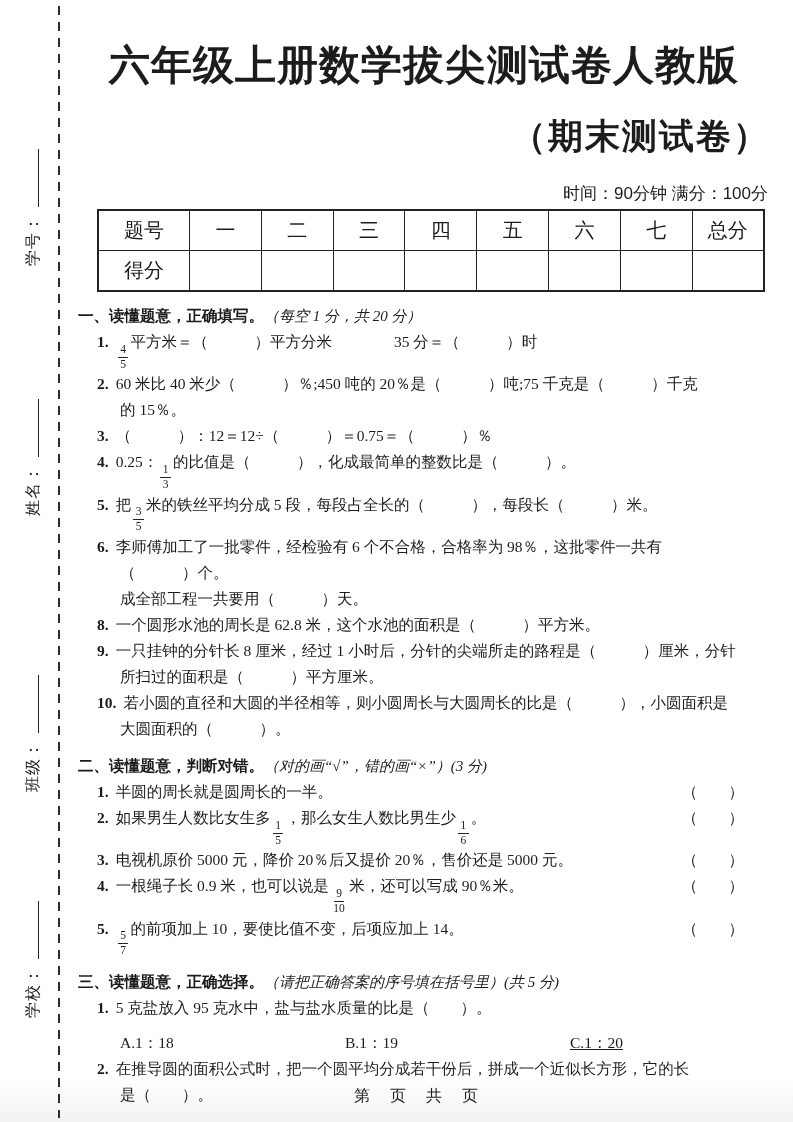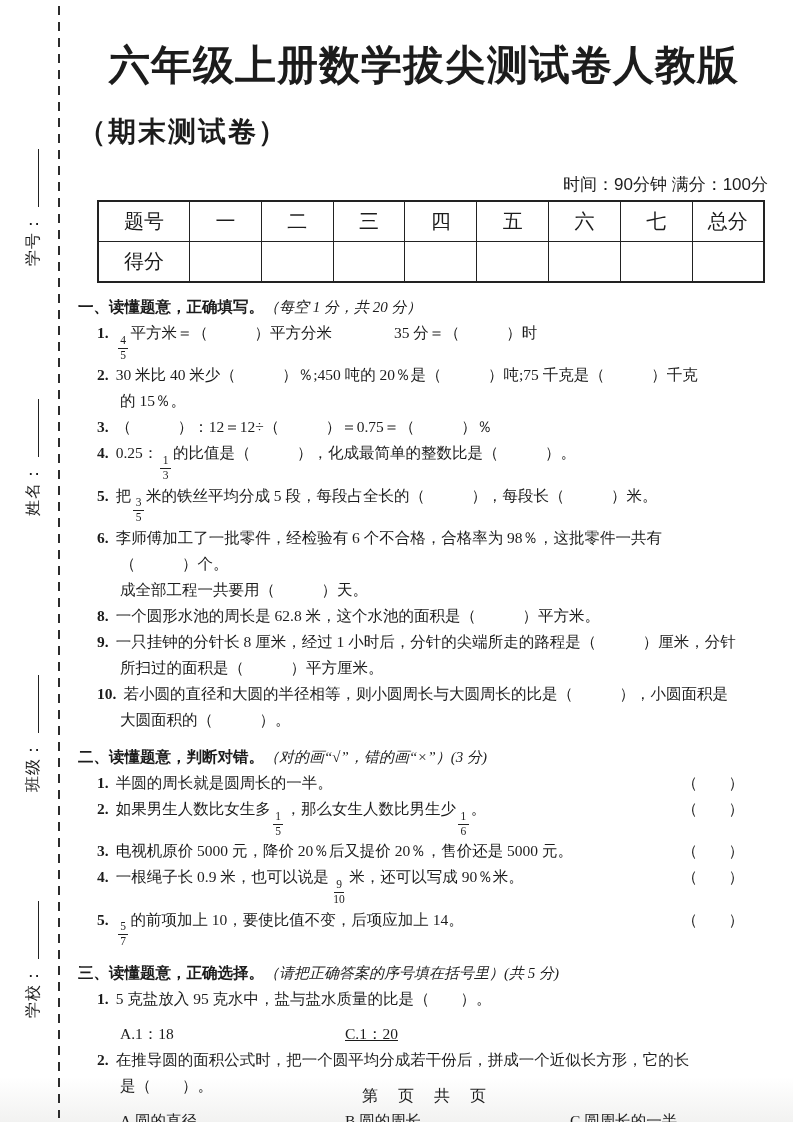--- a/index.html
+++ b/index.html
@@ -23,21 +23,21 @@
   .v-label { line-height:1.1; letter-spacing:1px; }
   .v-blank { flex:0 0 58px; height:0; border-bottom:1.6px solid #222; margin-bottom:3px; }
 
   
   #main { position:absolute; left:78px; top:0; width:692px; }
   .exam-title {
     margin-top:38px; text-align:center; font-size:41px; font-weight:bold;
     letter-spacing:1px; font-family:"Liberation Sans","DejaVu Sans",sans-serif;
   }
   .exam-subtitle {
-    margin-top:20px; text-align:left; font-size:28px; font-weight:bold;
+    margin-top:20px; text-align:right; font-size:35px; font-weight:bold;
     letter-spacing:2px; font-family:"Liberation Sans","DejaVu Sans",sans-serif;
   }
   .exam-meta {
     margin-top:22px; margin-right:2px; text-align:right; font-size:17px;
     font-family:"Liberation Sans","DejaVu Sans",sans-serif;
   }
 
   table.score-table {
     border-collapse:collapse; table-layout:fixed;
     margin:4px 0 0 19px; width:668px; border:2.2px solid #222;
@@ -66,21 +66,21 @@
   .opt:last-child { flex:0 0 auto;text-decoration:underline; }
 
   .frac {
     display:inline-flex; flex-direction:column; align-items:center;
     font-size:11.5px; line-height:1.2; vertical-align:-0.5em; margin:0 2px;
   }
   .frac .fnum { border-bottom:1px solid #222; padding:0 2.5px; }
   .frac .fden { padding:0 2.5px; }
 
   .page-footer {
-    position:absolute; top:1086px; left:82px; width:692px;
+    position:absolute; top:1086px; left:74px; width:692px;
     text-align:center; font-size:16px; letter-spacing:8px;
   }
 </style>
 </head>
 <body>
 
 <div id="page">
 
   <div class="cut-line"></div>
 
@@ -138,21 +138,21 @@
       <span class="sec-title">一、读懂题意，正确填写。</span><span class="sec-note">（每空 1 分，共 20 分）</span>
     </div>
 
     <div class="question">
       <div class="q-line first"><span class="q-num">1.</span><span class="q-text"><span class="frac">
               <span class="fnum">4</span>
               <span class="fden">5</span>
             </span>平方米＝（　　　）平方分米　　　　35 分＝（　　　）时</span></div>
     </div>
     <div class="question">
-      <div class="q-line first"><span class="q-num">2.</span><span class="q-text">30 米比 40 米少（　　　）％;450 吨的 20％是（　　　）吨;75 千克是（　　　）千克</span></div>
+      <div class="q-line first"><span class="q-num">2.</span><span class="q-text">60 米比 40 米少（　　　）％;450 吨的 20％是（　　　）吨;75 千克是（　　　）千克</span></div>
       <div class="q-line cont"><span class="q-text">的 15％。</span></div>
     </div>
     <div class="question">
       <div class="q-line first"><span class="q-num">3.</span><span class="q-text">（　　　）：12＝12÷（　　　）＝0.75＝（　　　）％</span></div>
     </div>
     <div class="question">
       <div class="q-line first"><span class="q-num">4.</span><span class="q-text">0.25：<span class="frac">
               <span class="fnum">1</span>
               <span class="fden">3</span>
             </span>的比值是（　　　），化成最简单的整数比是（　　　）。</span></div>
@@ -235,20 +235,21 @@
     </div>
 
     <div class="sec-header">
       <span class="sec-title">三、读懂题意，正确选择。</span><span class="sec-note">（请把正确答案的序号填在括号里）(共 5 分)</span>
     </div>
 
     <div class="question">
       <div class="q-line first"><span class="q-num">1.</span><span class="q-text">5 克盐放入 95 克水中，盐与盐水质量的比是（　　）。</span></div>
       <div class="options">
         <span class="opt">A.1：18</span>
+        <span class="opt">B.1：19</span>
         <span class="opt">C.1：20</span>
       </div>
     </div>
     <div class="question">
       <div class="q-line first"><span class="q-num">2.</span><span class="q-text">在推导圆的面积公式时，把一个圆平均分成若干份后，拼成一个近似长方形，它的长</span></div>
       <div class="q-line cont"><span class="q-text">是（　　）。</span></div>
       <div class="options">
         <span class="opt">A.圆的直径</span>
         <span class="opt">B.圆的周长</span>
         <span class="opt">C.圆周长的一半</span>

